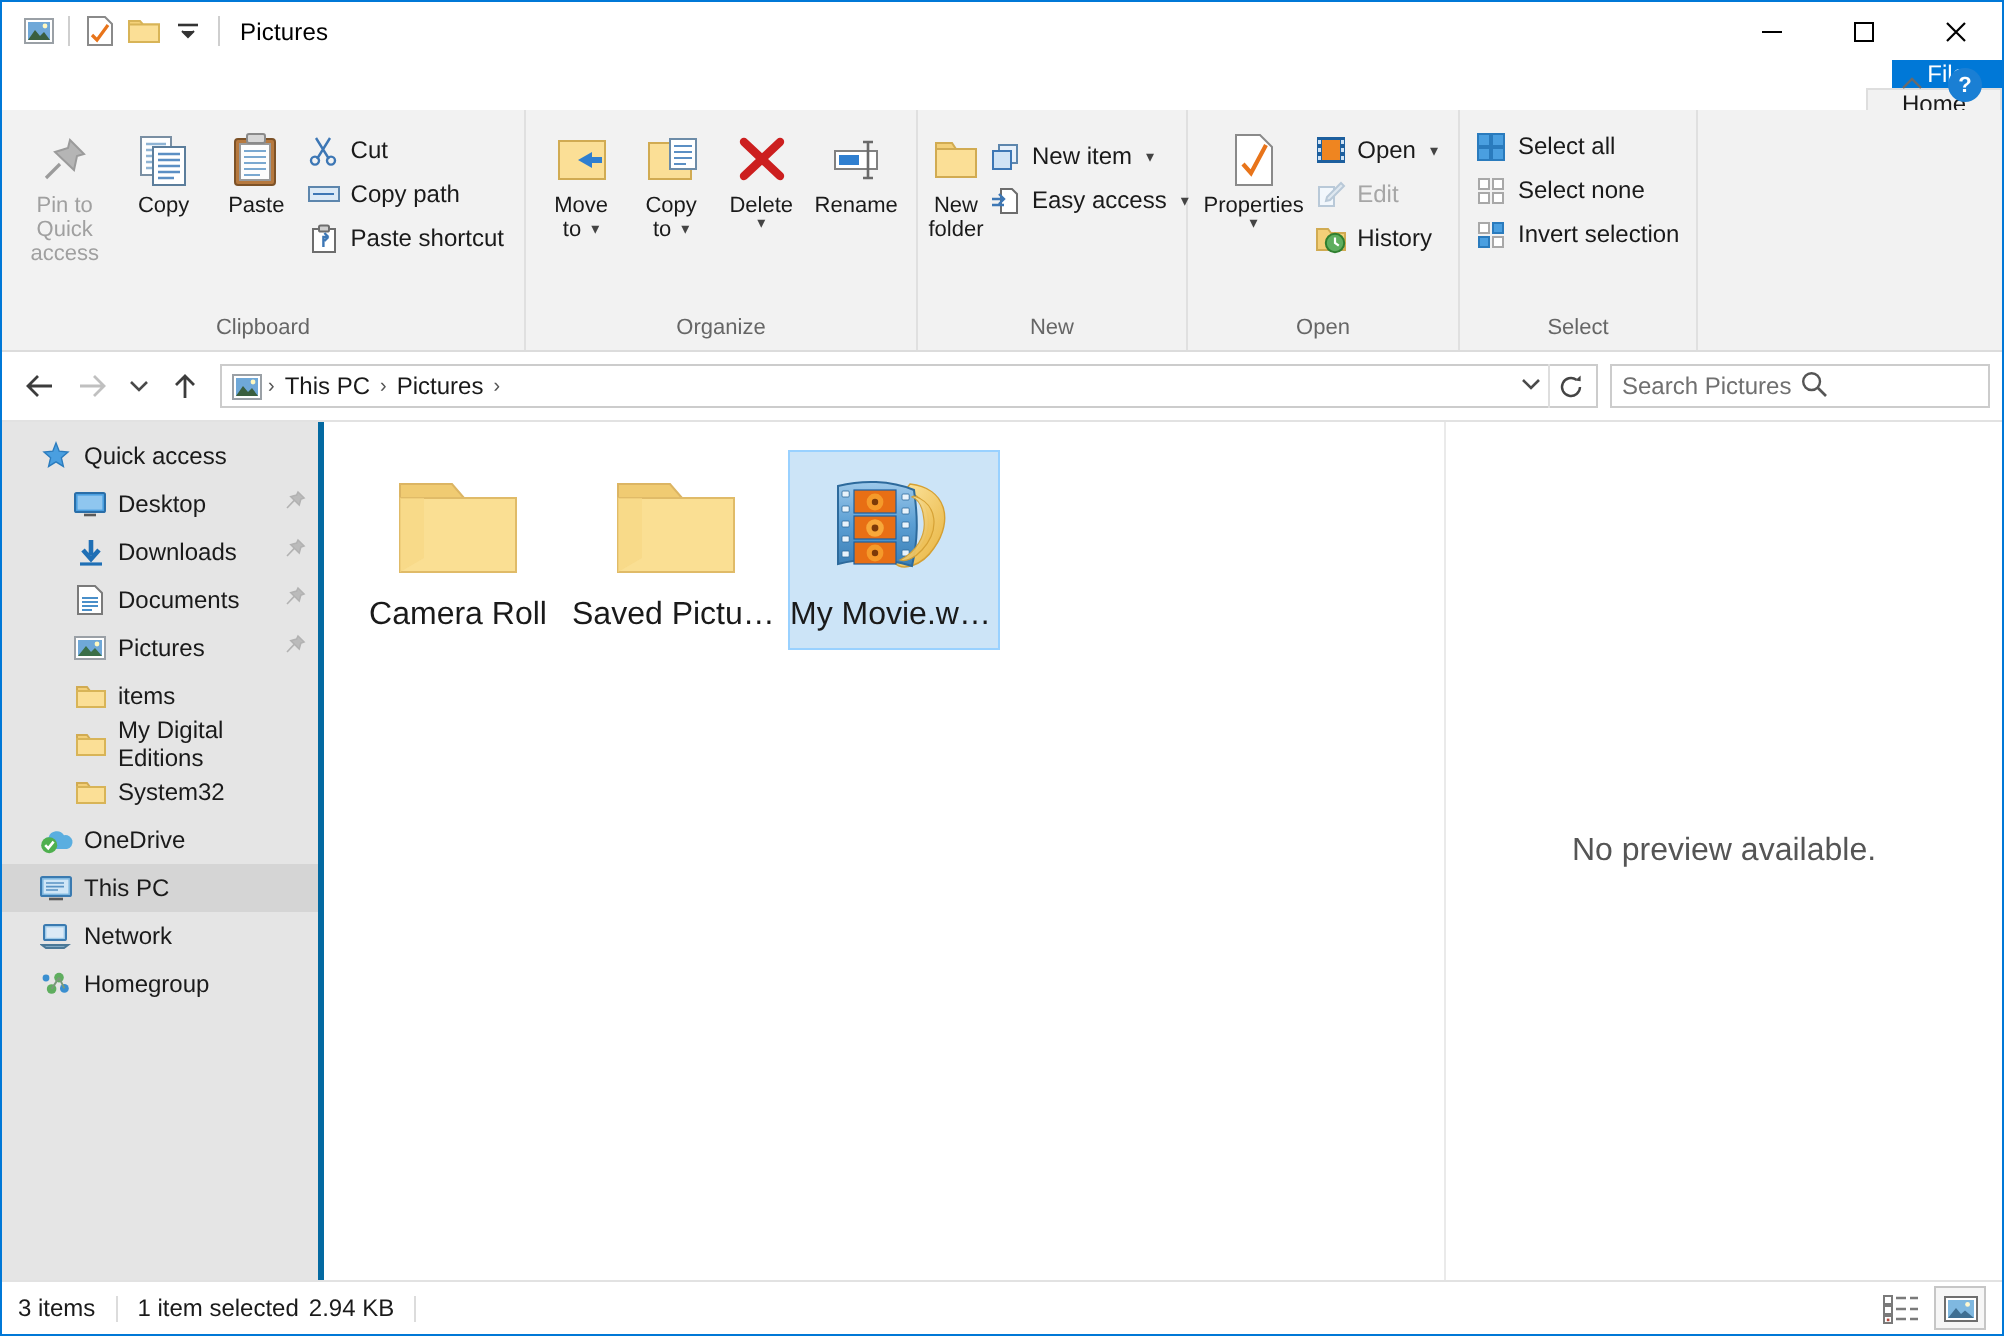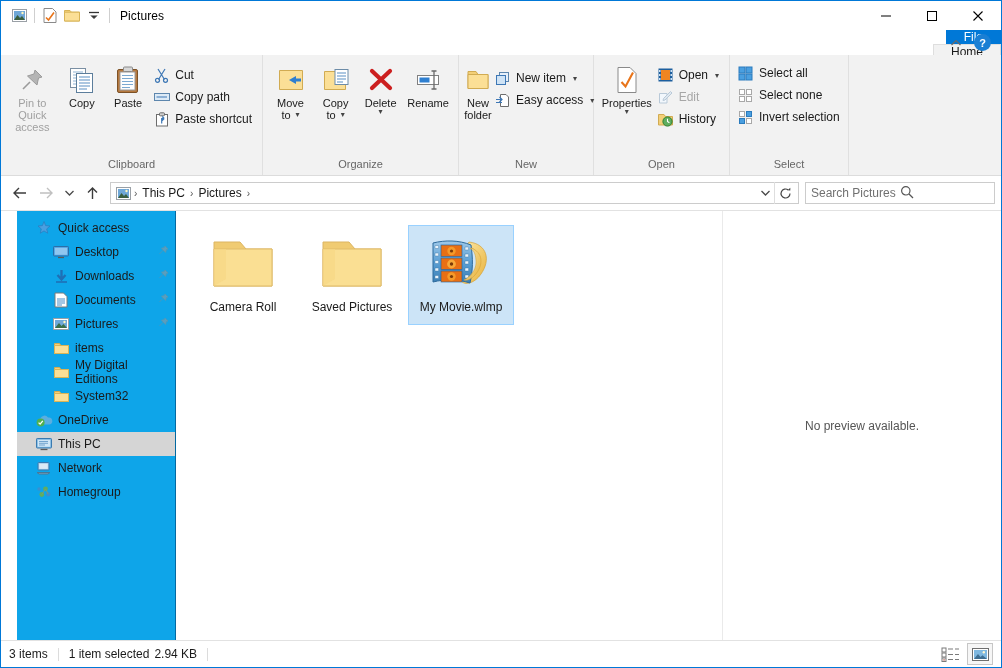--- a/index.html
+++ b/index.html
@@ -173,25 +173,24 @@
     flex: 1; font-size: 12px; color: #707070;
   }
 
   
   .body {
     flex: 1; display: flex; min-height: 0;
     border-top: 1px solid #e2e2e2;
   }
   .navpane {
     width: 158px; min-width: 158px;
-    background: #0ea5e9;
-    border-right: 1px solid #0369a1;
+    background: #e5e5e5;
+    border-right: 3px solid #0369a1;
     padding-top: 5px;
     overflow: hidden;
-    margin-left: 16px;
   }
   .nav-item {
     height: 24px; display: flex; align-items: center;
     font-size: 12px; color: #1a1a1a;
     padding-right: 6px;
   }
   .nav-item.selected { background: #d5d5d5; }
   .nav-item .ni-icon {
     width: 18px; height: 18px; margin-right: 5px;
     display: flex; align-items: center; justify-content: center;
@@ -215,35 +214,35 @@
   }
   .fileitem {
     width: 106px; height: 100px;
     display: flex; flex-direction: column; align-items: center;
     margin-right: 3px;
     padding-top: 4px;
     box-sizing: border-box;
   }
   .fileitem .fi-icon { height: 70px; display: flex; align-items: center; justify-content: center; }
   .fileitem .fi-label {
-    font-size: 12px; color: #1a1a1a; text-align: center;
+    font-size: 16px; color: #1a1a1a; text-align: center;
     padding: 1px 3px; line-height: 15px;
     max-width: 104px; white-space: nowrap; overflow: hidden; text-overflow: ellipsis;
   }
   .fileitem.selected {
     background: #cce4f7;
     border: 1px solid #99d1ff;
     padding-top: 3px;
   }
   .previewpane {
     width: 278px; min-width: 278px;
     border-left: 1px solid #eaeaea;
     display: flex; align-items: center; justify-content: center;
   }
-  .previewpane span { font-size: 12px; color: #555; text-align: right; }
+  .previewpane span { font-size: 16px; color: #555; text-align: right; }
 
   
   .statusbar {
     height: 26px; min-height: 26px;
     border-top: 1px solid #e2e2e2;
     background: #ffffff;
     display: flex; align-items: center;
     padding: 0 8px;
   }
   .st-item {

